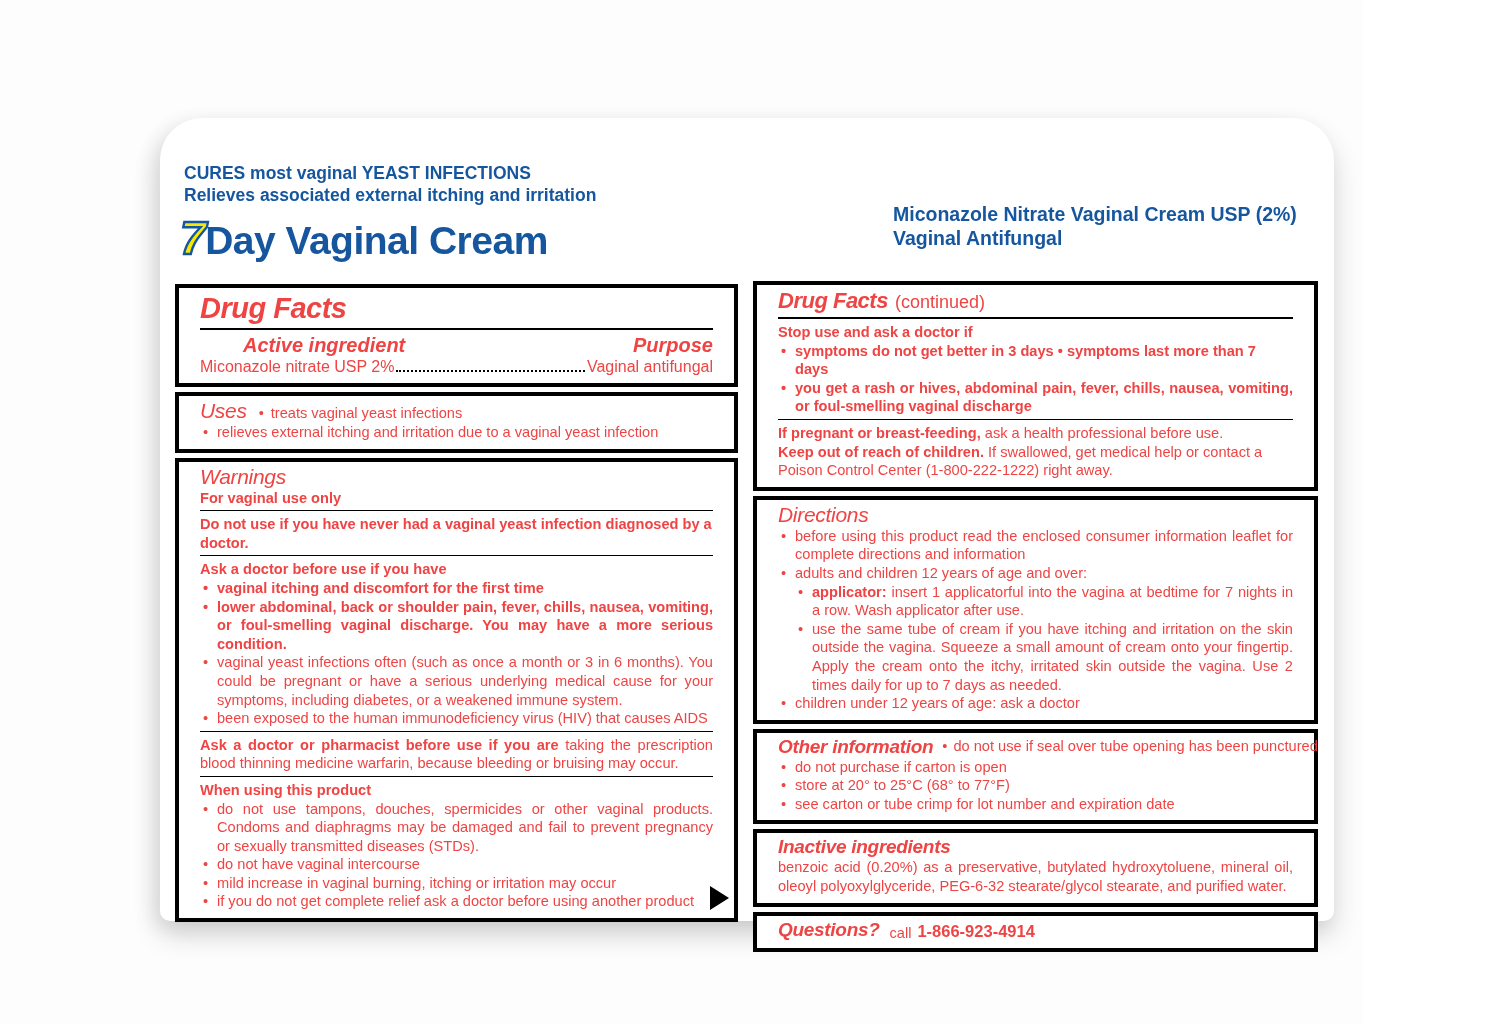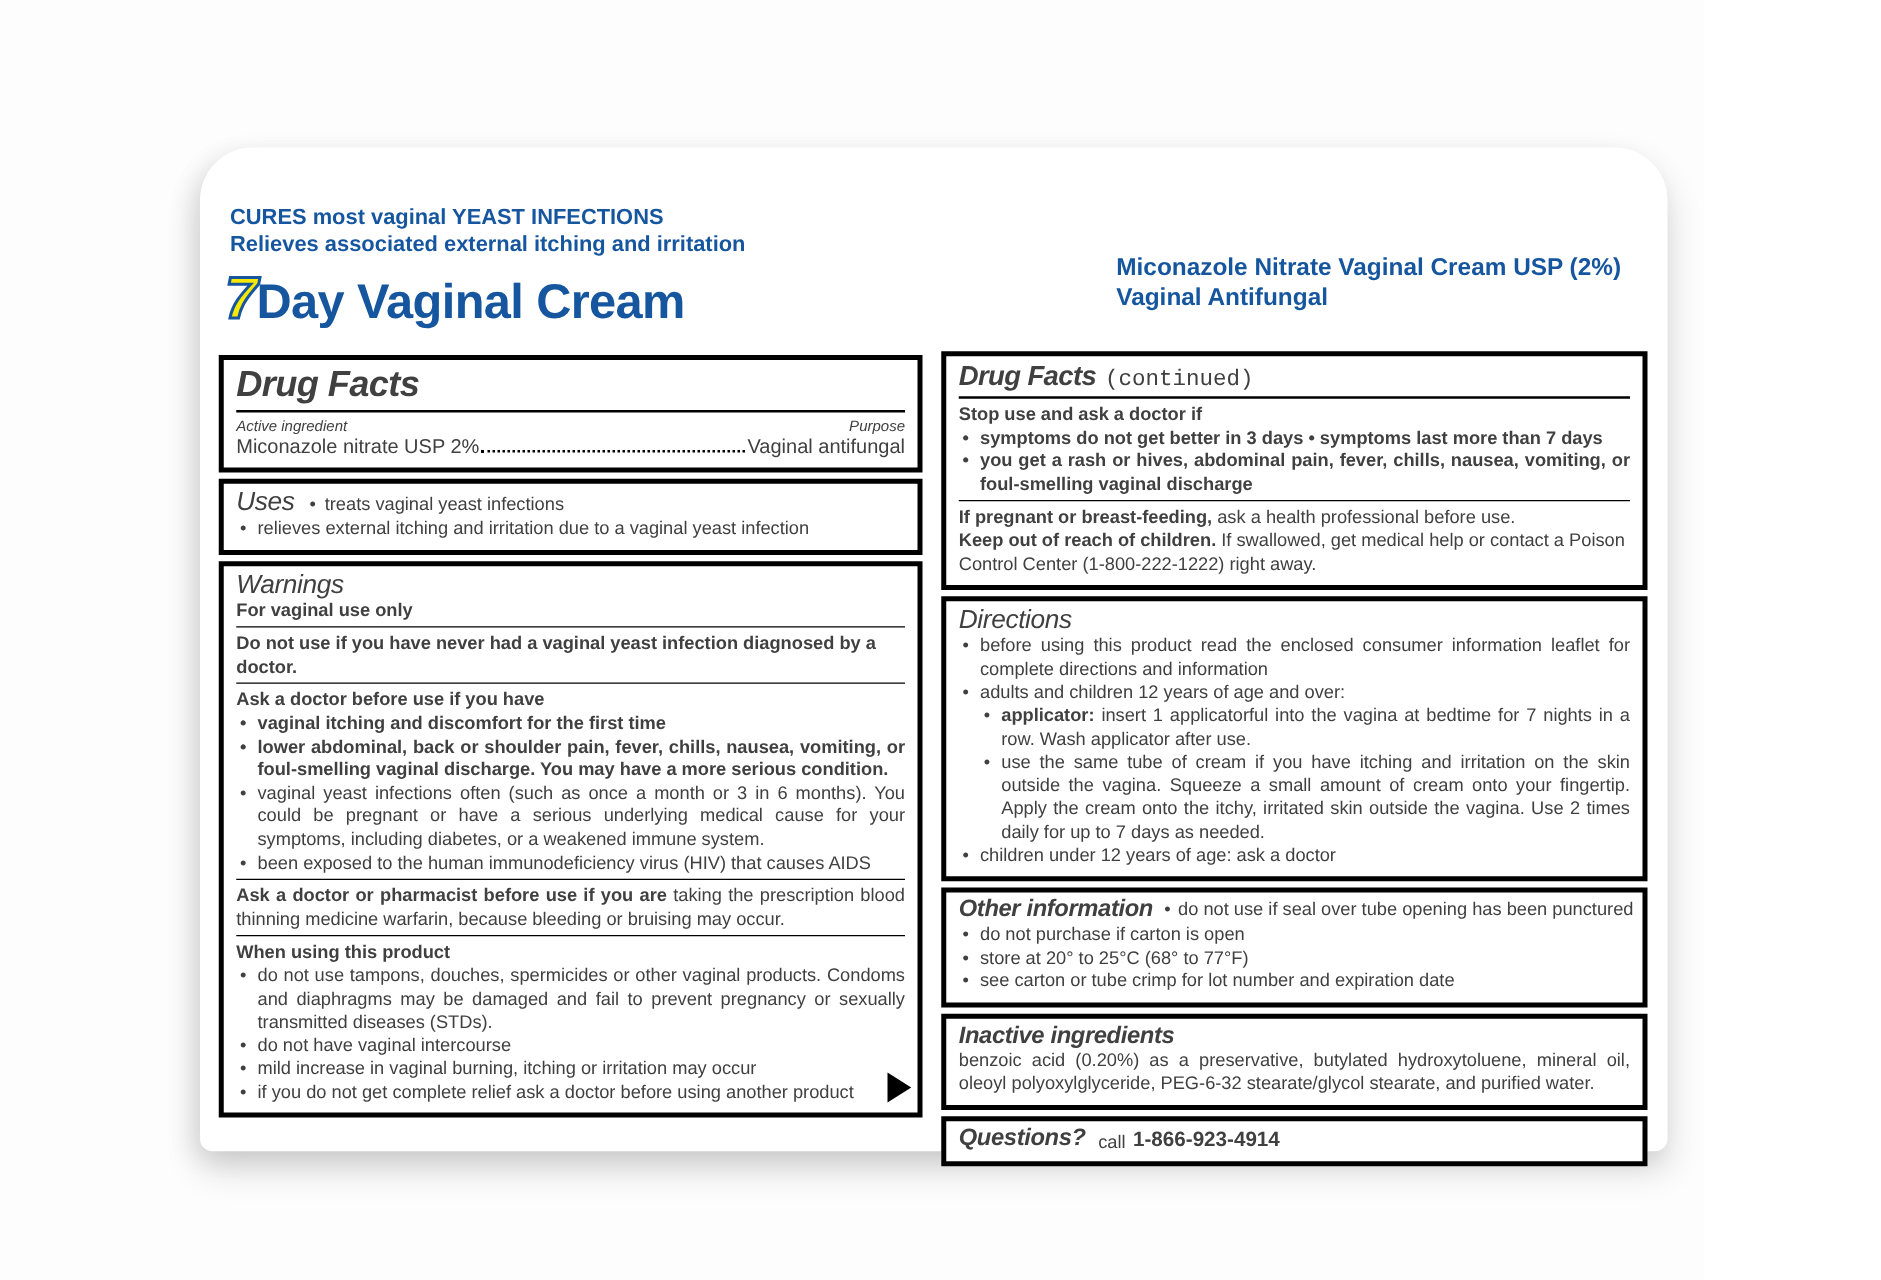--- a/index.html
+++ b/index.html
@@ -23,35 +23,35 @@
     position:absolute; left:942px; top:36px; background:var(--yellow);
     border:3px solid var(--blue); border-radius:11px; padding:1px 15px 3px;
     color:var(--blue); font-weight:bold; font-size:22px; white-space:nowrap;
   }
   .drugname { position:absolute; left:733px; top:84px; color:var(--blue); font-weight:bold; font-size:19.5px; line-height:24px; }
 
   
   .col { position:absolute; }
   .col-left  { left:15px; top:166px; width:563px; }
   .col-right { left:593px; top:163px; width:565px; }
-  .dfbox { border:4px solid #000; background:#fff; padding:3px 10px 7px; margin-bottom:5px; color:#404040; }
+  .dfbox { border:4px solid #000; background:#fff; padding:3px 21px 7px; margin-bottom:5px; color:#ef4444; }
   .rule { border:none; border-top:2px solid #000; margin:3px 0 4px; }
   .rule-thin { border:none; border-top:1.6px solid #000; margin:3px 0 4px; }
 
   .df-title { font-size:29px; font-weight:bold; font-style:italic; letter-spacing:-0.5px; line-height:34px; }
-  .df-cont-suffix { font-size:18px; font-weight:normal; font-style:normal; margin-left:7px;font-family:Liberation Mono, monospace; }
+  .df-cont-suffix { font-size:18px; font-weight:normal; font-style:normal; margin-left:7px; }
   .sec-title { font-size:21px; font-weight:normal; font-style:italic; letter-spacing:-0.3px; }
   .sec-title-sm { font-size:19px; font-weight:bold; font-style:italic; letter-spacing:-0.3px; }
 
   .body-t { font-size:14.6px; line-height:18.6px; }
   .b { font-weight:bold; }
   .just { text-align:justify; }
 
   .ai-row { display:flex; justify-content:space-between; align-items:baseline; margin-top:1px; }
-  .ai-h { font-size:12px; font-weight:normal; font-style:italic; }
+  .ai-h { font-size:20px; font-weight:bold; font-style:italic;margin-left:43px; }
   .dotrow { display:flex; align-items:baseline; font-size:16px; line-height:19px; }
   .leader { flex:1; border-bottom:2.2px dotted #000; margin:0 2px 3px; }
 
   .bullet { display:flex; font-size:14.6px; line-height:18.6px; }
   .bullet .dot { flex:none; width:17px; text-align:left; padding-left:3px; }
   .bullet .txt { flex:1; }
   .bullet.lvl2 { margin-left:17px; }
   .uses-line { display:flex; align-items:baseline; }
   .uses-line .dot { margin:0 7px 0 12px; }
   .inline-title-row { display:flex; align-items:center; flex-wrap:nowrap; white-space:nowrap; }

